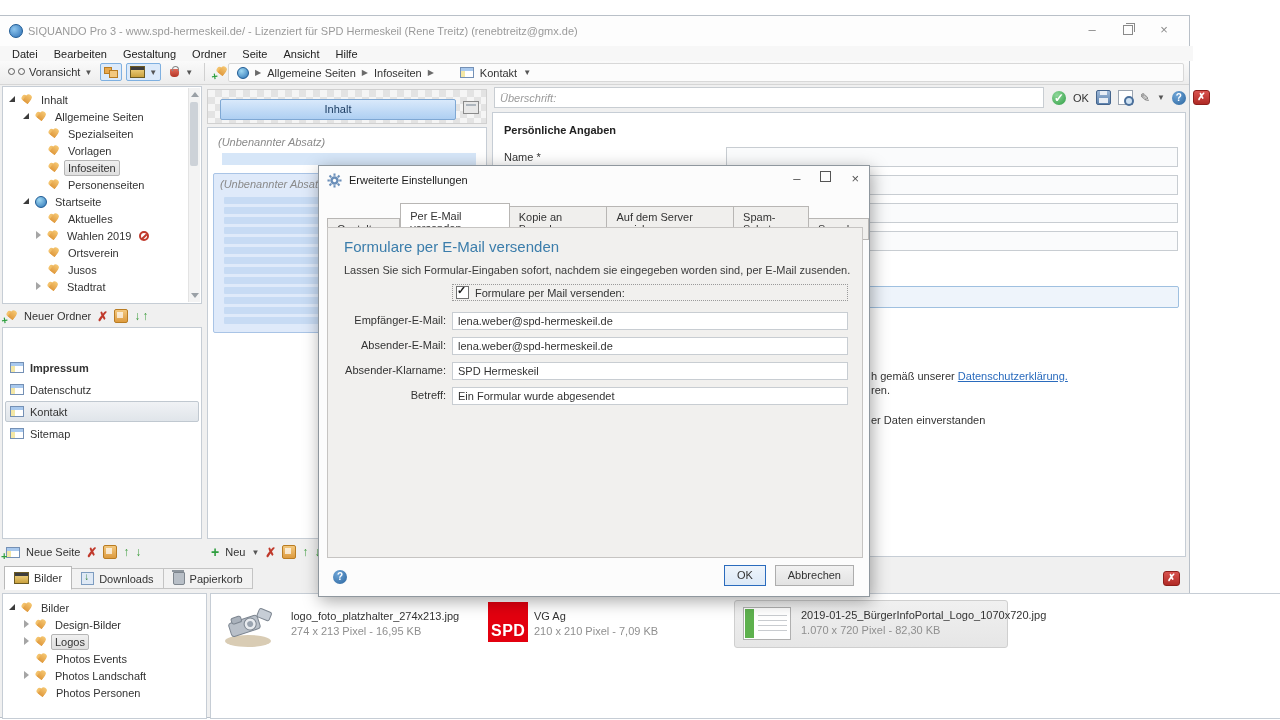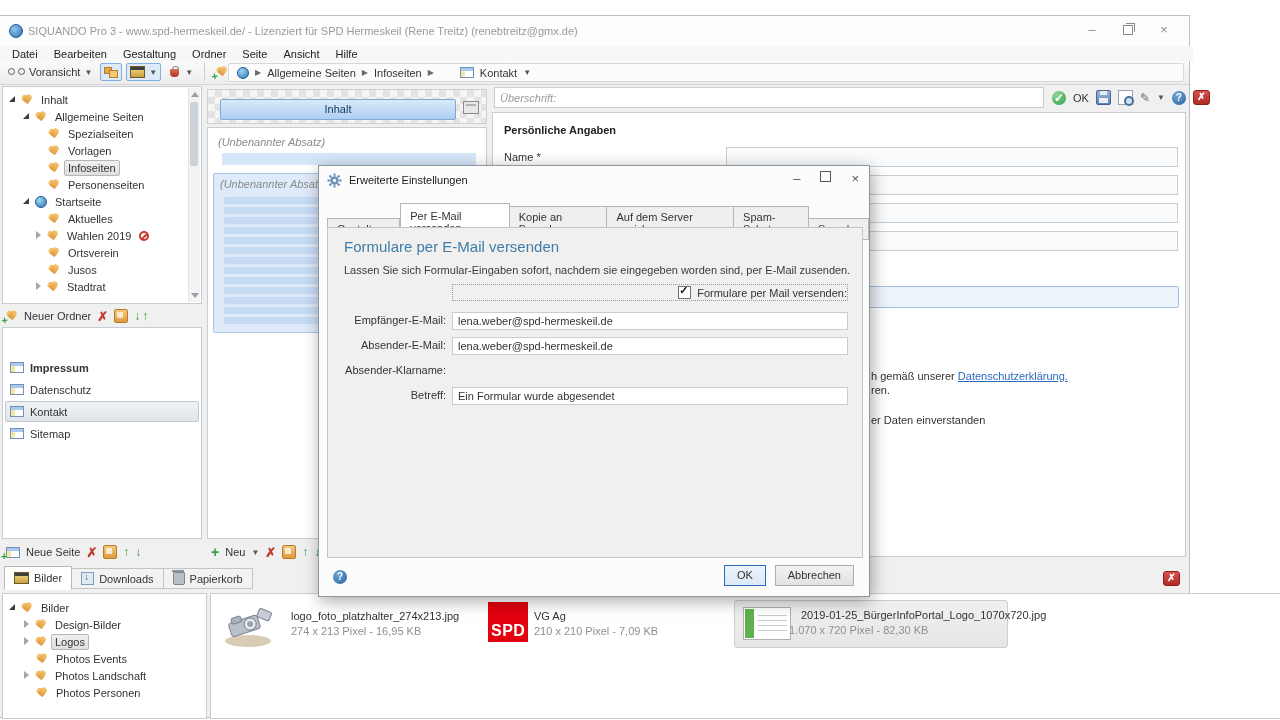--- a/index.html
+++ b/index.html
@@ -97,21 +97,21 @@
     box-sizing:border-box;box-shadow:2px 4px 16px rgba(0,0,0,.35);z-index:10;}
   .dlg-title{position:absolute;left:0;top:0;right:0;height:28px;}
   .dlg-controls{position:absolute;right:10px;top:5px;display:flex;gap:20px;color:#555;font-size:13px;}
   .tabs{position:absolute;left:8px;top:36px;display:flex;align-items:flex-end;}
   .tab{padding:4px 9px;background:#f0efed;border:1px solid #b8b6b4;border-left:none;color:#333;}
   .tab:first-child{border-left:1px solid #b8b6b4;}
   .tab.active{background:#fff;border:1px solid #b8b6b4;border-bottom:1px solid #fff;padding:6px 9px;position:relative;top:1px;}
   .dlg-body{position:absolute;left:8px;top:61px;width:536px;height:331px;background:#f1f0ee;border:1px solid #c6c4c2;box-sizing:border-box;}
   .dlg-heading{position:absolute;left:16px;top:10px;font-size:15px;color:#3b7dab;}
   .dlg-desc{position:absolute;left:16px;top:36px;color:#3a3a3a;}
-  .chkrow{position:absolute;left:124px;top:56px;width:396px;height:17px;border:1px dotted #9a9a9a;display:flex;align-items:center;gap:6px;padding-left:3px;box-sizing:border-box;justify-content:flex-end;}
+  .chkrow{position:absolute;left:124px;top:56px;width:396px;height:17px;border:1px dotted #9a9a9a;display:flex;align-items:center;gap:6px;padding-left:3px;box-sizing:border-box;}
   .checkbox{width:11px;height:11px;background:#fff;border:1px solid #707070;position:relative;flex:none;}
   .checkbox::before{content:"✓";position:absolute;left:0px;top:-3px;font-size:11px;font-weight:bold;color:#1a1a1a;}
   .fieldlabel{position:absolute;left:0;width:118px;text-align:right;color:#333;}
   .fieldinput{position:absolute;left:124px;width:396px;height:18px;}
   .dlg-footer-help{position:absolute;left:14px;bottom:12px;}
   .dlg-buttons{position:absolute;right:15px;bottom:10px;display:flex;gap:9px;}
   .btn{height:21px;background:linear-gradient(#f2f2f2,#e2e2e2);border:1px solid #adadad;text-align:center;line-height:19px;padding:0 12px;box-sizing:border-box;}
   .btn.focused{border:1px solid #2a6bbd;background:linear-gradient(#eef4fb,#dce9f7);}
   
   .btabs{position:absolute;display:flex;align-items:flex-end;}
@@ -448,21 +448,21 @@
         <div class="spdthumb">
             <span>SPD</span>
           </div>
         <div style="position:absolute;left:46px;top:8px;white-space:nowrap;">VG Ag</div>
         <div class="filemeta" style="position:absolute;left:46px;top:23px;white-space:nowrap;">210 x 210 Pixel - 7,09 KB</div>
       </div>
 
       <div class="filesel" style="left:523px;top:6px;width:272px;height:46px;">
         <div class="portalthumb" style="position:absolute;left:8px;top:6px;"></div>
         <div style="position:absolute;left:66px;top:8px;white-space:nowrap;">2019-01-25_BürgerInfoPortal_Logo_1070x720.jpg</div>
-        <div class="filemeta" style="position:absolute;left:54px;top:23px;white-space:nowrap;text-align:right;">1.070 x 720 Pixel - 82,30 KB</div>
+        <div class="filemeta" style="position:absolute;left:66px;top:23px;white-space:nowrap;text-align:right;">1.070 x 720 Pixel - 82,30 KB</div>
       </div>
     </div>
   </div>
 
   <div class="dialog">
     <div class="dlg-title">
       <svg width="15" height="15" viewBox="0 0 16 16" style="position:absolute;left:8px;top:7px;">
         <g stroke="#6b8fb9" stroke-width="2.2">
           <line x1="8" y1="0.5" x2="8" y2="3"></line>
             <line x1="8" y1="13" x2="8" y2="15.5"></line>
@@ -501,20 +501,21 @@
       <div style="position:absolute;top:84px;width:100%;height:18px;">
         <span class="fieldlabel" style="top:2px;">Empfänger-E-Mail:</span>
         <input class="input fieldinput" value="lena.weber@spd-hermeskeil.de" style="">
       </div>
       <div style="position:absolute;top:109px;width:100%;height:18px;">
         <span class="fieldlabel" style="top:2px;">Absender-E-Mail:</span>
         <input class="input fieldinput" value="lena.weber@spd-hermeskeil.de" style="">
       </div>
       <div style="position:absolute;top:134px;width:100%;height:18px;">
         <span class="fieldlabel" style="top:2px;">Absender-Klarname:</span>
+        <input class="input fieldinput" value="SPD Hermeskeil" style="">
       </div>
       <div style="position:absolute;top:159px;width:100%;height:18px;">
         <span class="fieldlabel" style="top:2px;">Betreff:</span>
         <input class="input fieldinput" value="Ein Formular wurde abgesendet" style="">
       </div>
     </div>
     <span class="helpicon dlg-footer-help">?</span>
     <div class="dlg-buttons">
       <span class="btn focused">OK</span>
       <span class="btn">Abbrechen</span>

